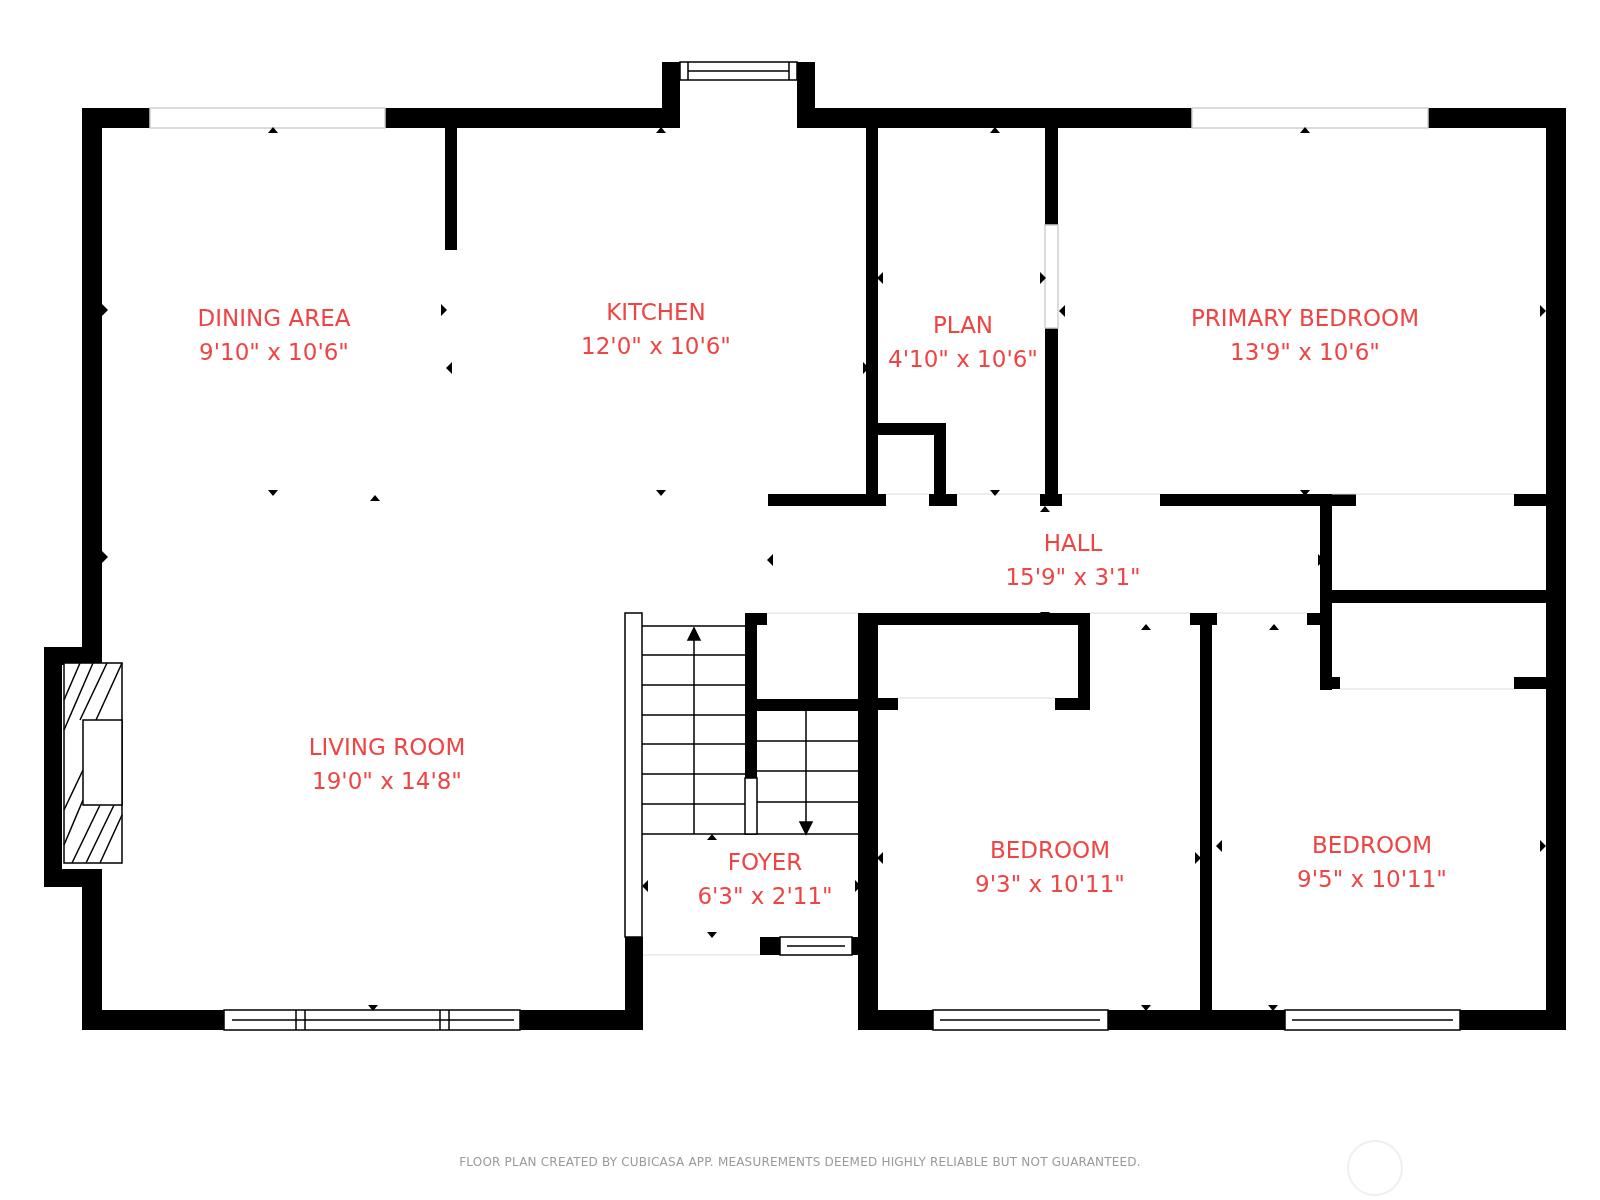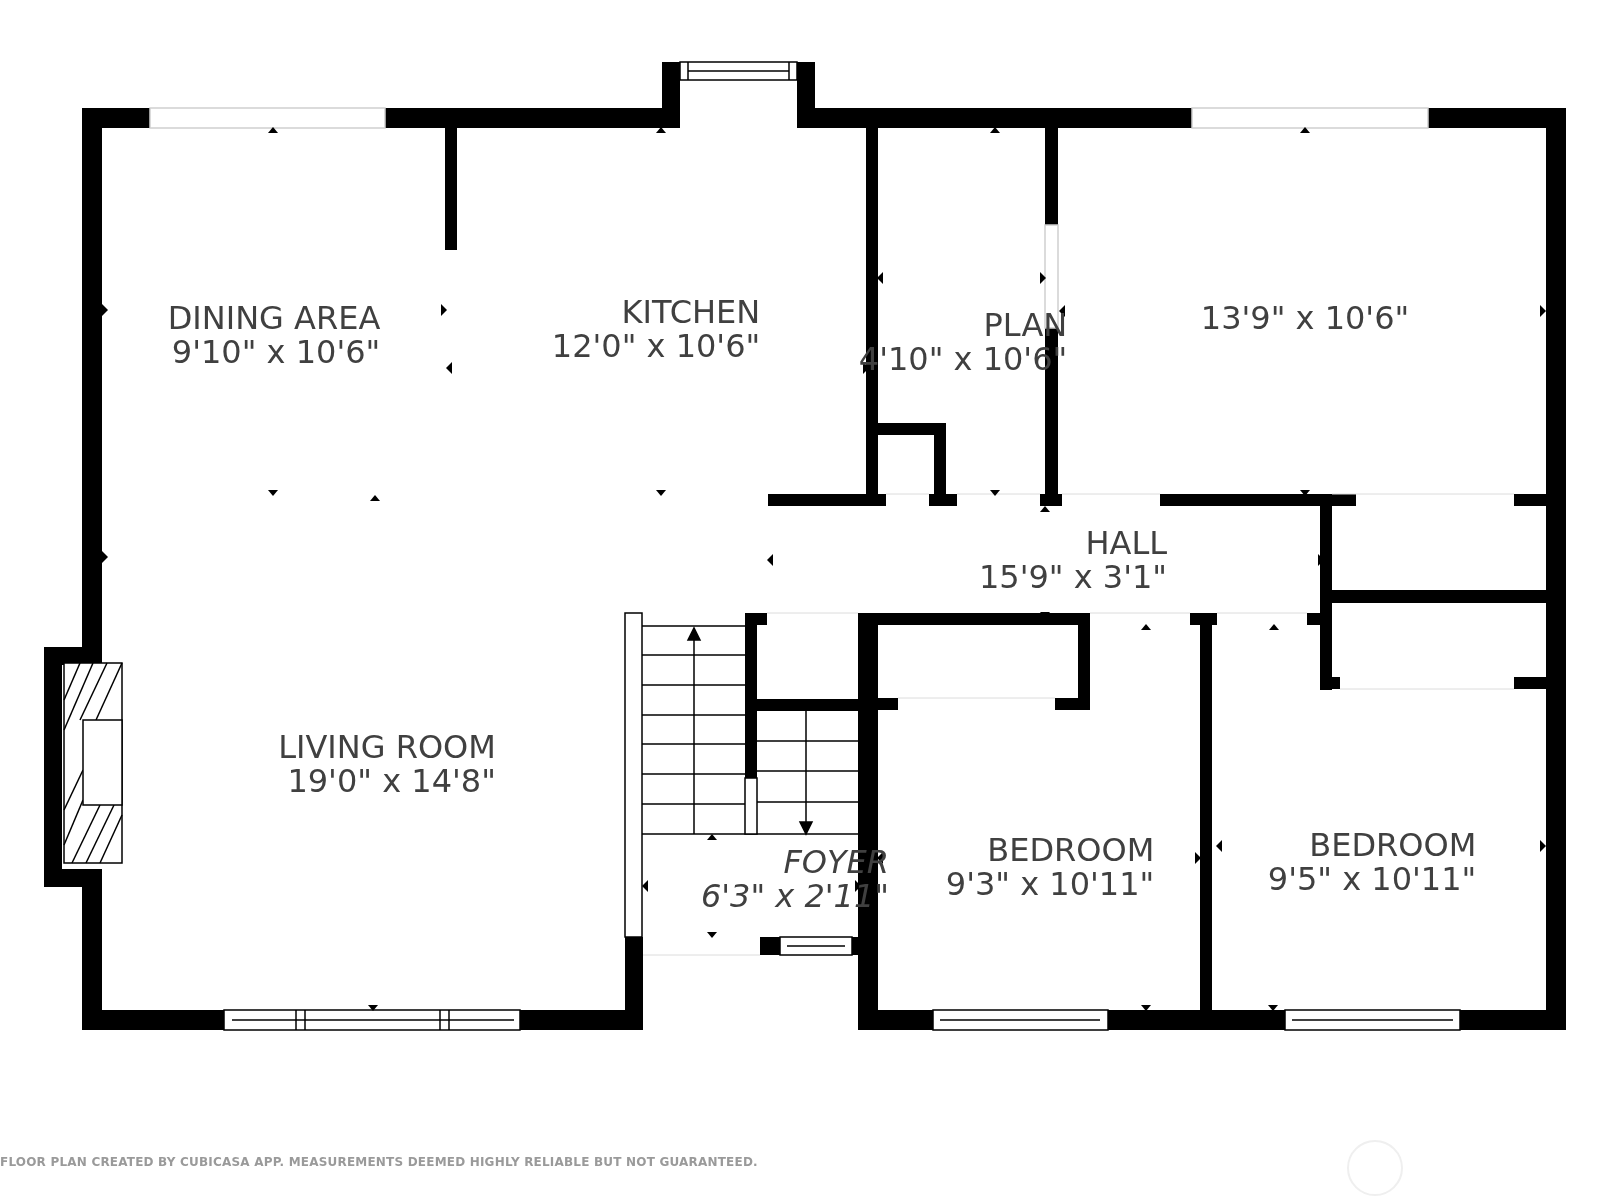--- a/index.html
+++ b/index.html
@@ -1,20 +1,20 @@
 <!DOCTYPE html>
 <html><head>
 <meta charset="utf-8">
 <style>
   html, body { margin: 0; padding: 0; background: #ffffff; }
   body { width: 1600px; height: 1200px; position: relative; overflow: hidden; font-family: "DejaVu Sans", sans-serif; }
   #plan { position: absolute; left: 0; top: 0; }
-  .room-label { position: absolute; text-align: right; color: #404040; font-size: 32px; line-height: 34px; transform: translateX(-50%); white-space: nowrap; }
+  .room-label { position: absolute; text-align: center; color: #ef4444; font-size: 23px; line-height: 34px; transform: translateX(-50%); white-space: nowrap; }
   .room-label .name, .room-label .dims { display: block; }
-  .footer { position: absolute; left: 0; width: 1600px; top: 1155px; text-align: left; font-size: 12px; color: #9a9a9a; letter-spacing: 0.2px; font-weight: bold; }
+  .footer { position: absolute; left: 0; width: 1600px; top: 1155px; text-align: center; font-size: 12px; color: #9a9a9a; letter-spacing: 0.2px; }
   .logo { position: absolute; left: 1347px; top: 1140px; width: 52px; height: 52px; border: 2px solid #efefef; border-radius: 50%; }
 </style>
 </head>
 <body>
 
 <svg id="plan" width="1600" height="1200" viewBox="0 0 1600 1200" xmlns="http://www.w3.org/2000/svg">
   <g fill="#000">
 
     <rect x="82" y="108" width="68" height="20"></rect>
     <rect x="385" y="108" width="295" height="20"></rect>
@@ -192,31 +192,32 @@
 </div>
 <div class="room-label" style="left:656px; top:295px;">
   <span class="name">KITCHEN</span>
   <span class="dims">12'0" x 10'6"</span>
 </div>
 <div class="room-label" style="left:963px; top:308px;">
   <span class="name">PLAN</span>
   <span class="dims">4'10" x 10'6"</span>
 </div>
 <div class="room-label" style="left:1305px; top:301px;">
+  <span class="name">PRIMARY BEDROOM</span>
   <span class="dims">13'9" x 10'6"</span>
 </div>
 <div class="room-label" style="left:1045px; top:526px;margin-left:28px;">
   <span class="name">HALL</span>
   <span class="dims">15'9" x 3'1"</span>
 </div>
 <div class="room-label" style="left:387px; top:730px;">
   <span class="name">LIVING ROOM</span>
   <span class="dims">19'0" x 14'8"</span>
 </div>
-<div class="room-label" style="left:795px; top:845px;font-style:italic;">
+<div class="room-label" style="left:765px; top:845px;">
   <span class="name">FOYER</span>
   <span class="dims">6'3" x 2'11"</span>
 </div>
 <div class="room-label" style="left:1050px; top:833px;">
   <span class="name">BEDROOM</span>
   <span class="dims">9'3" x 10'11"</span>
 </div>
 <div class="room-label" style="left:1372px; top:828px;">
   <span class="name">BEDROOM</span>
   <span class="dims">9'5" x 10'11"</span>

